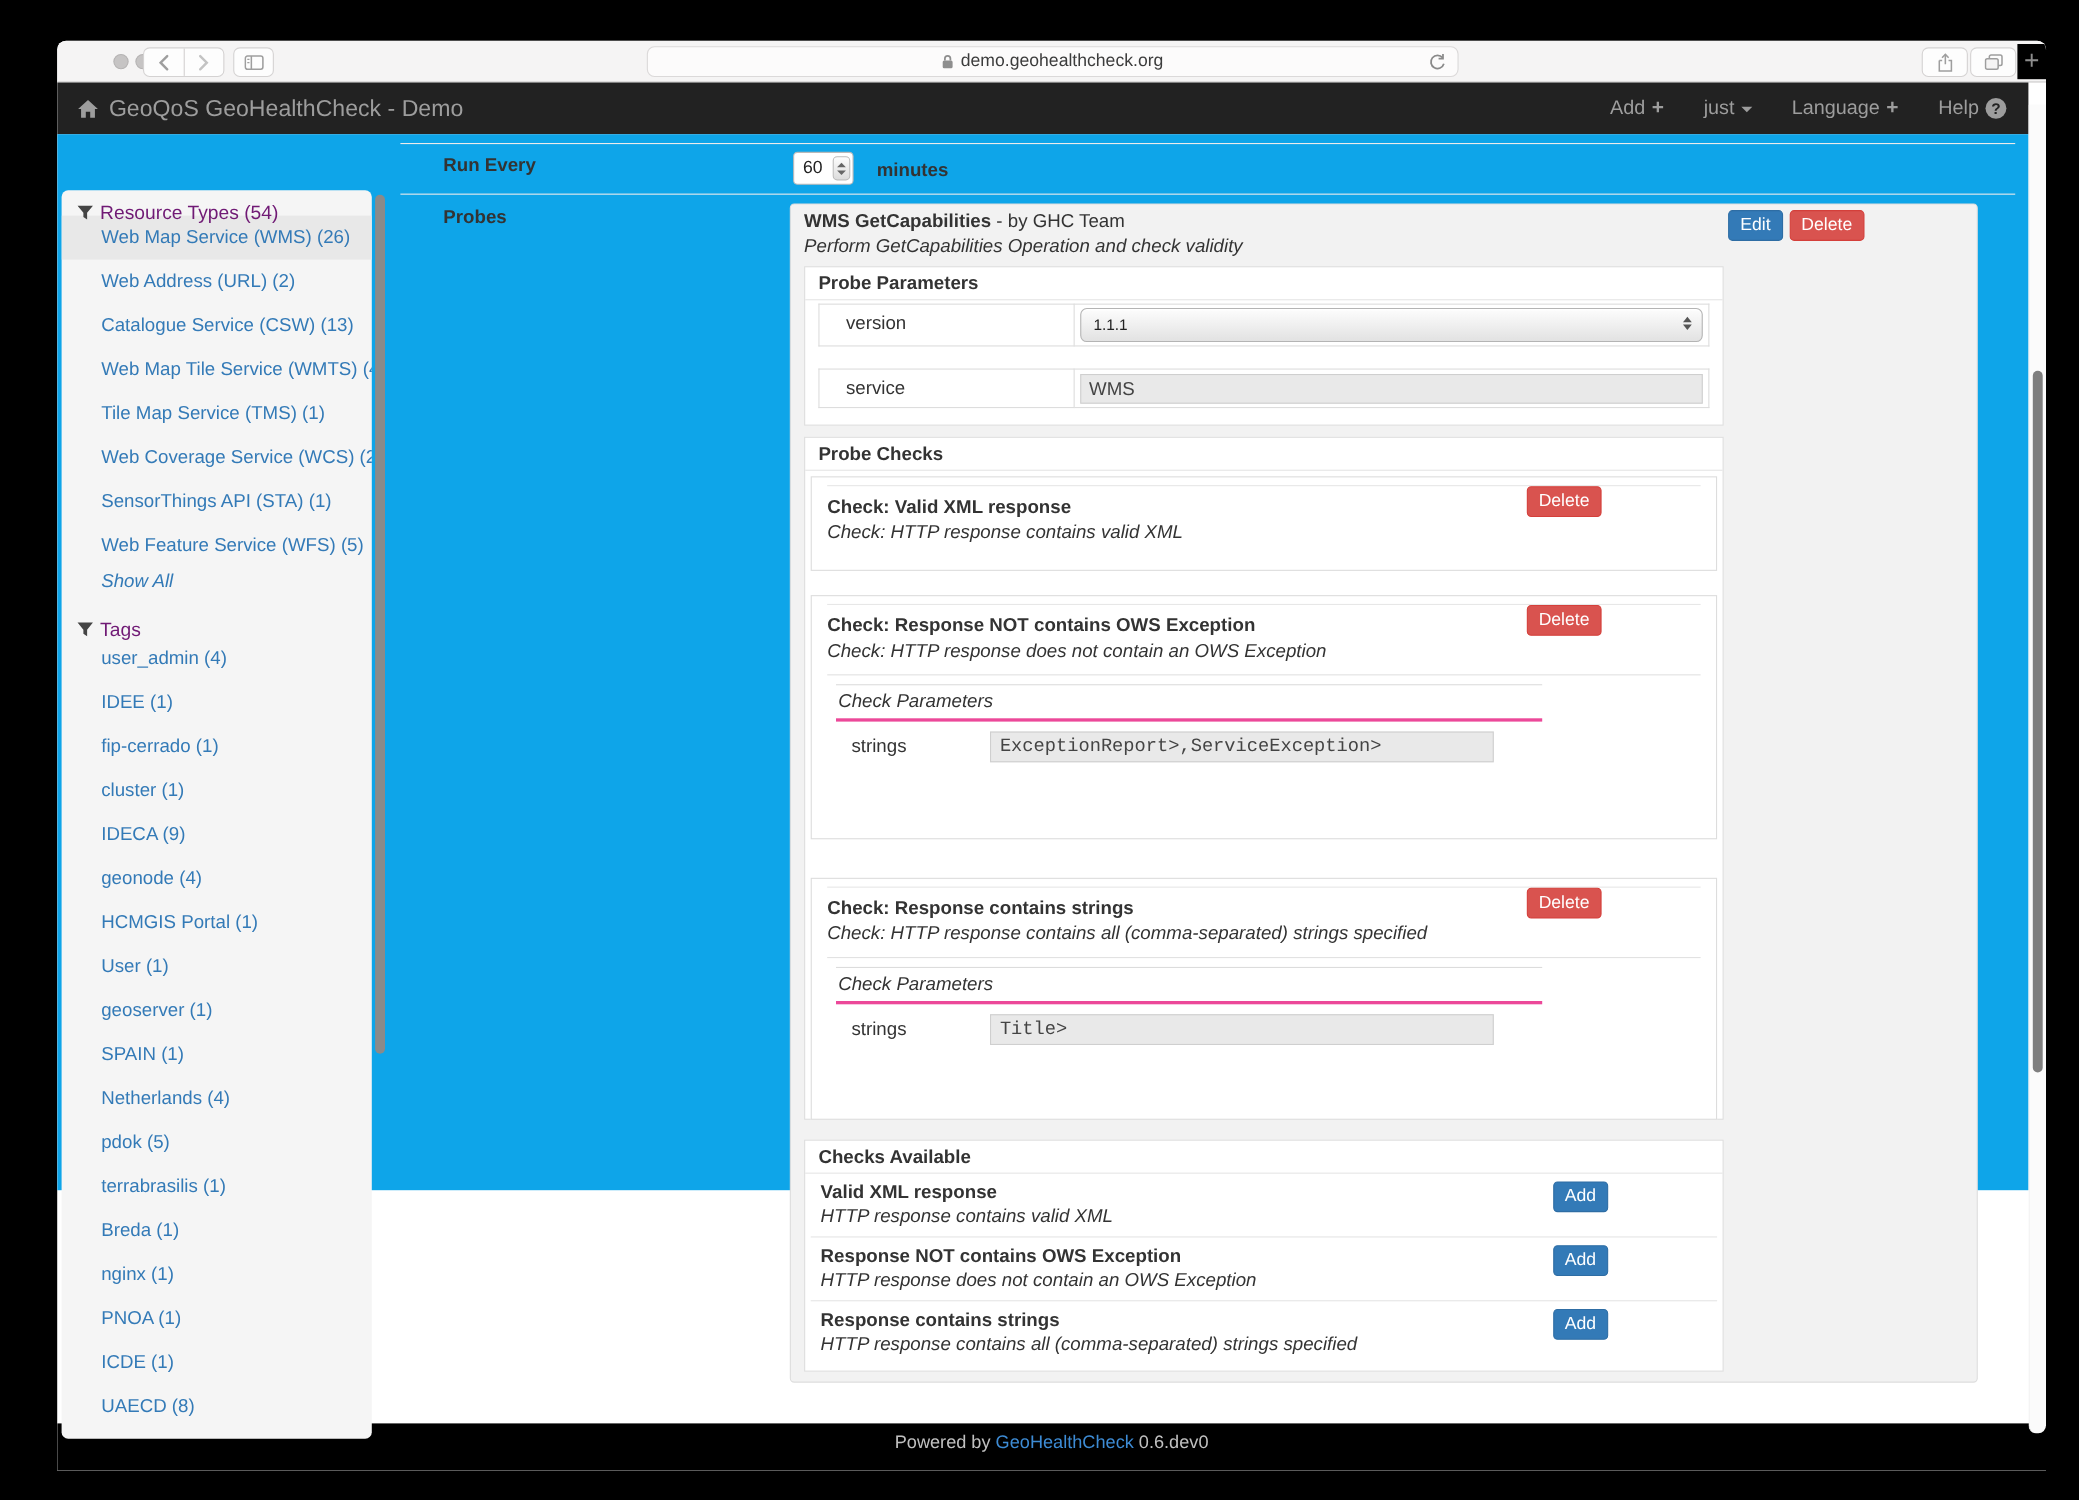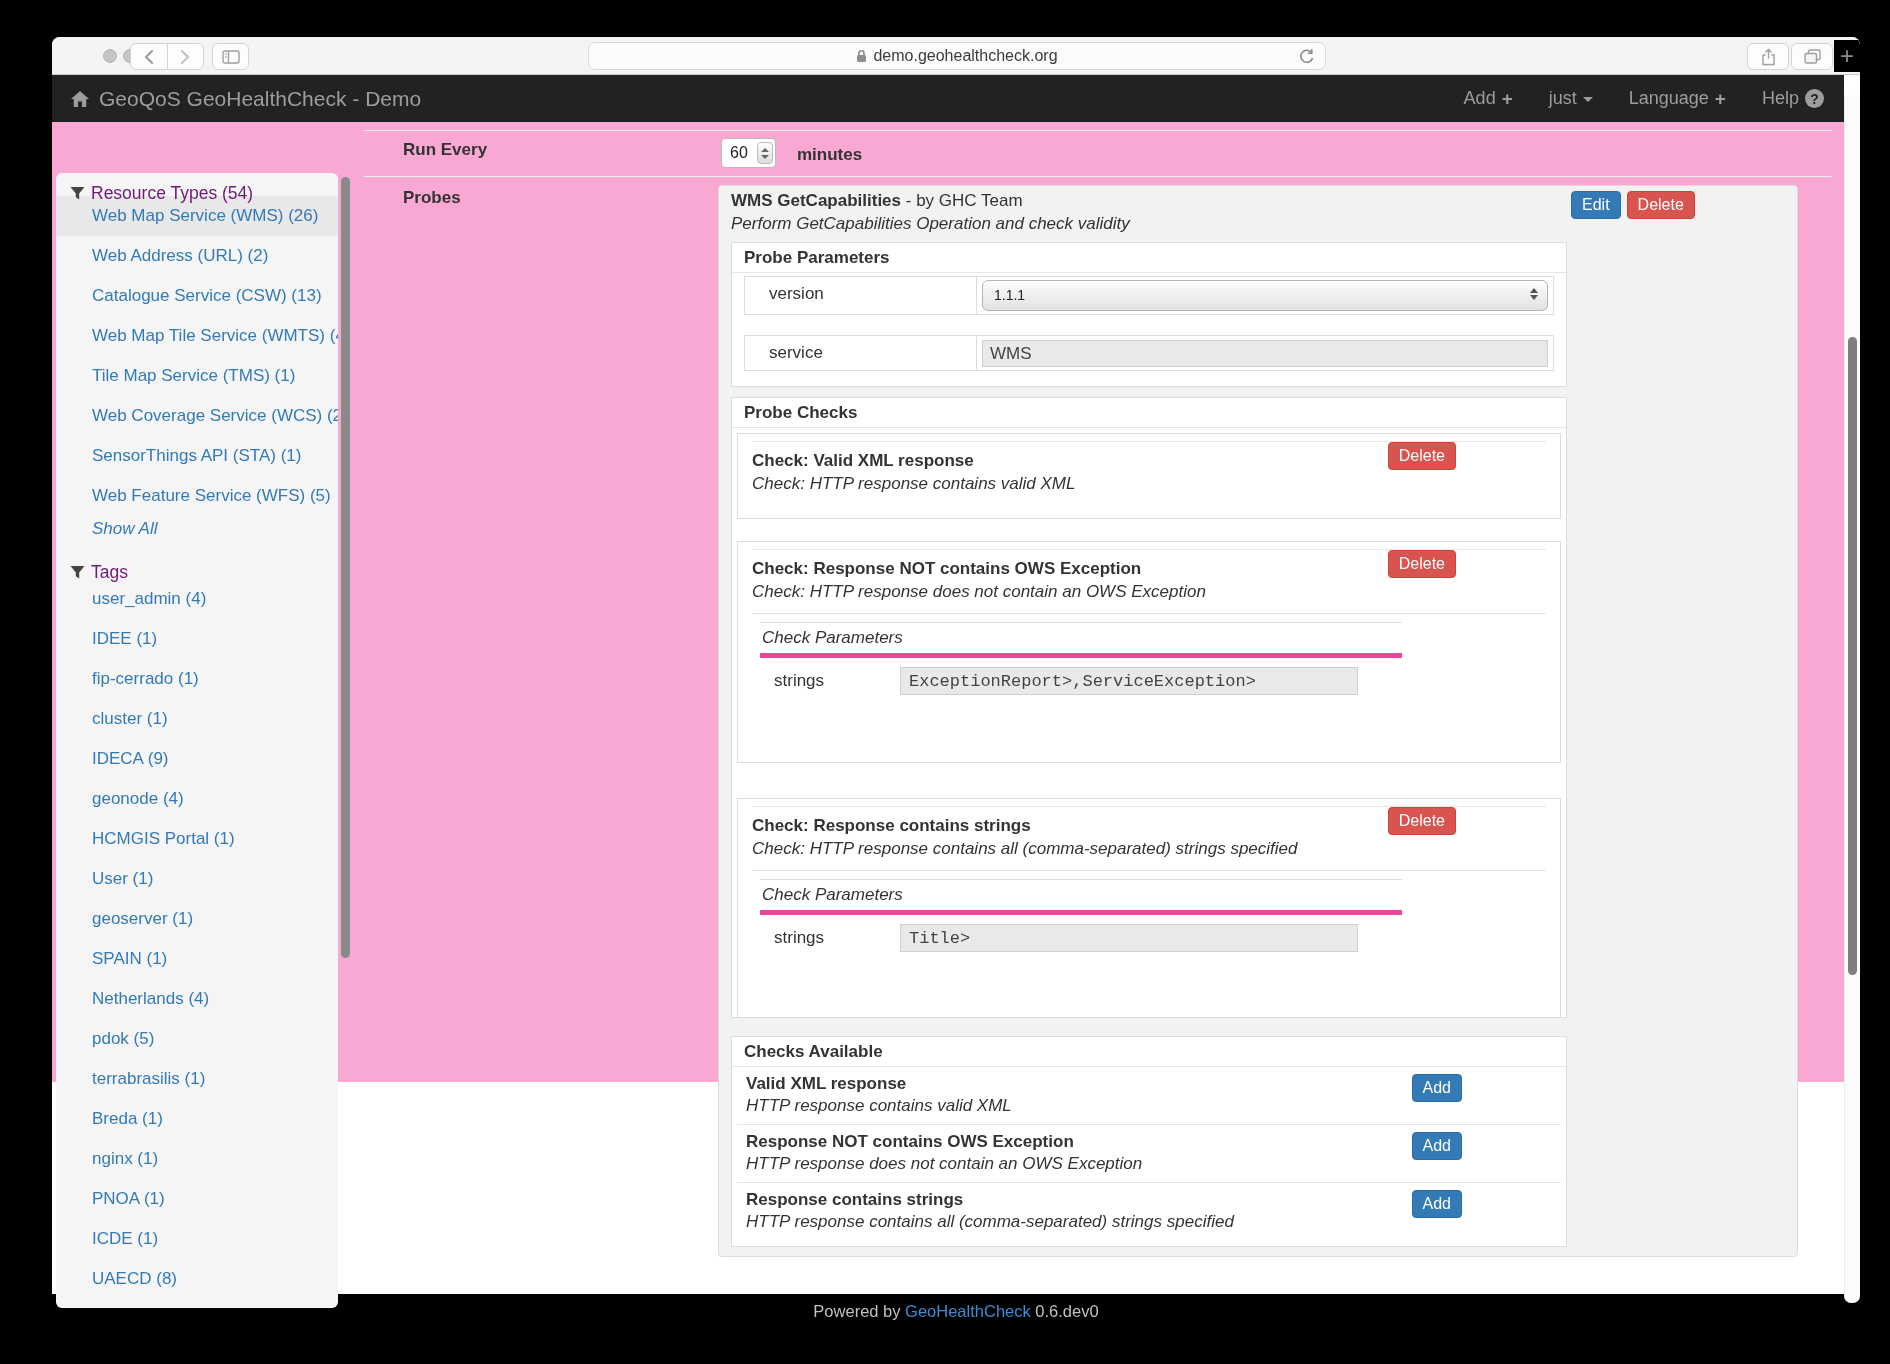--- a/index.html
+++ b/index.html
@@ -26,21 +26,21 @@
   .navbar { position:absolute; left:0; top:38px; width:1792px; height:47px; background:#222; }
   .brand { position:absolute; left:18px; top:0; height:47px; display:flex; align-items:center; color:#9d9d9d; font-size:21px; }
   .brand .home { margin-right:9px; display:inline-flex; }
   .navlinks { position:absolute; right:20px; top:0; height:47px; display:flex; align-items:center; gap:36px; }
   .navlink { color:#9d9d9d; font-size:18px; display:flex; align-items:center; gap:6px; cursor:pointer; }
   .plus-glyph { font-size:19px; font-weight:bold; }
   .caret { width:0; height:0; border-left:5px solid transparent; border-right:5px solid transparent; border-top:5px solid #9d9d9d; margin-top:2px; }
   .qcircle { width:19px; height:19px; border-radius:50%; background:#9d9d9d; color:#222; font-size:14px; font-weight:bold; display:flex; align-items:center; justify-content:center; }
 
   
-  .content { position:absolute; left:0; top:85px; width:1792px; height:960px; background:#f9a8d4; }
+  .content { position:absolute; left:0; top:85px; width:1792px; height:960px; background:#0ea5e9; }
   .hr { position:absolute; left:312px; width:1468px; border-top:1px solid #ececec; }
   .flabel { position:absolute; font-size:17px; font-weight:bold; color:#333; }
 
   .numinput { position:absolute; left:669px; top:16px; width:55px; height:30px; border:1px solid #b9b9b9; border-radius:4px; background:#fff; font-size:16px; color:#222; padding:0 20px 0 8px; font-family:"Liberation Sans",sans-serif; }
   .spinner { position:absolute; left:705px; top:20px; width:16px; height:22px; border:1px solid #bbb; border-radius:4px; background:linear-gradient(#fdfdfd,#dcdcdc); display:flex; flex-direction:column; align-items:center; justify-content:center; gap:3px; }
   .sp-up { width:0;height:0;border-left:4px solid transparent;border-right:4px solid transparent;border-bottom:4px solid #666; }
   .sp-dn { width:0;height:0;border-left:4px solid transparent;border-right:4px solid transparent;border-top:4px solid #666; }
 
   
   .panel { position:absolute; left:666px; top:63px; width:1080px; height:1072px; background:#f2f2f2; border:1px solid #ddd; border-radius:4px; }
@@ -71,21 +71,21 @@
   #box-checks { margin-top:10px; height:621px; }
   .cards { padding:5px 5px 0; }
   .check-card { position:relative; border:1px solid #ddd; background:#fff; padding:5px 14px 0; margin-bottom:22px; }
   .check-card .topline { border-top:1px solid #e7e7e7; margin:2px 0 9px; }
   .check-title { font-size:17px; font-weight:bold; color:#333; }
   .check-desc { font-size:17px; font-style:italic; color:#333; margin-top:3px; }
   .card-del { position:absolute; right:104px; top:8px; }
   .card-hr { border-top:1px solid #e2e2e2; margin-top:11px; }
   .fieldset { margin-left:8px; margin-top:8px; }
   .fs-line { width:642px; border-top:1px solid #dcdcdc; }
-  .fs-title { font-size:17px; font-style:italic; color:#333; padding:5px 0 5px 2px; width:642px; border-bottom:5px solid #ec4899; }
+  .fs-title { font-size:17px; font-style:italic; color:#333; padding:5px 0 5px 2px; width:642px; border-bottom:3px solid #ec4899; }
   .fs-row { display:flex; align-items:center; margin-top:9px; }
   .fs-label { width:140px; padding-left:14px; font-size:17px; color:#333; }
   .fs-input { width:458px; height:28px; background:#e9e9e9; border:1px solid #cfcfcf; font-size:17px; color:#444; padding:0 8px; font-family:Liberation Mono, monospace; }
   #card-1 { height:86px; } #card-2 { height:222px; margin-bottom:35px; } #card-3 { height:220px; }
 
   #box-avail { margin-top:18px; height:211px; }
   .avail-rows { padding:0 5px; }
   .avail-row { position:relative; padding:7px 9px 8px; border-bottom:1px solid #e5e5e5; }
   .avail-row.last { border-bottom:none; }
   .avail-title { font-size:17px; font-weight:bold; color:#333; }

